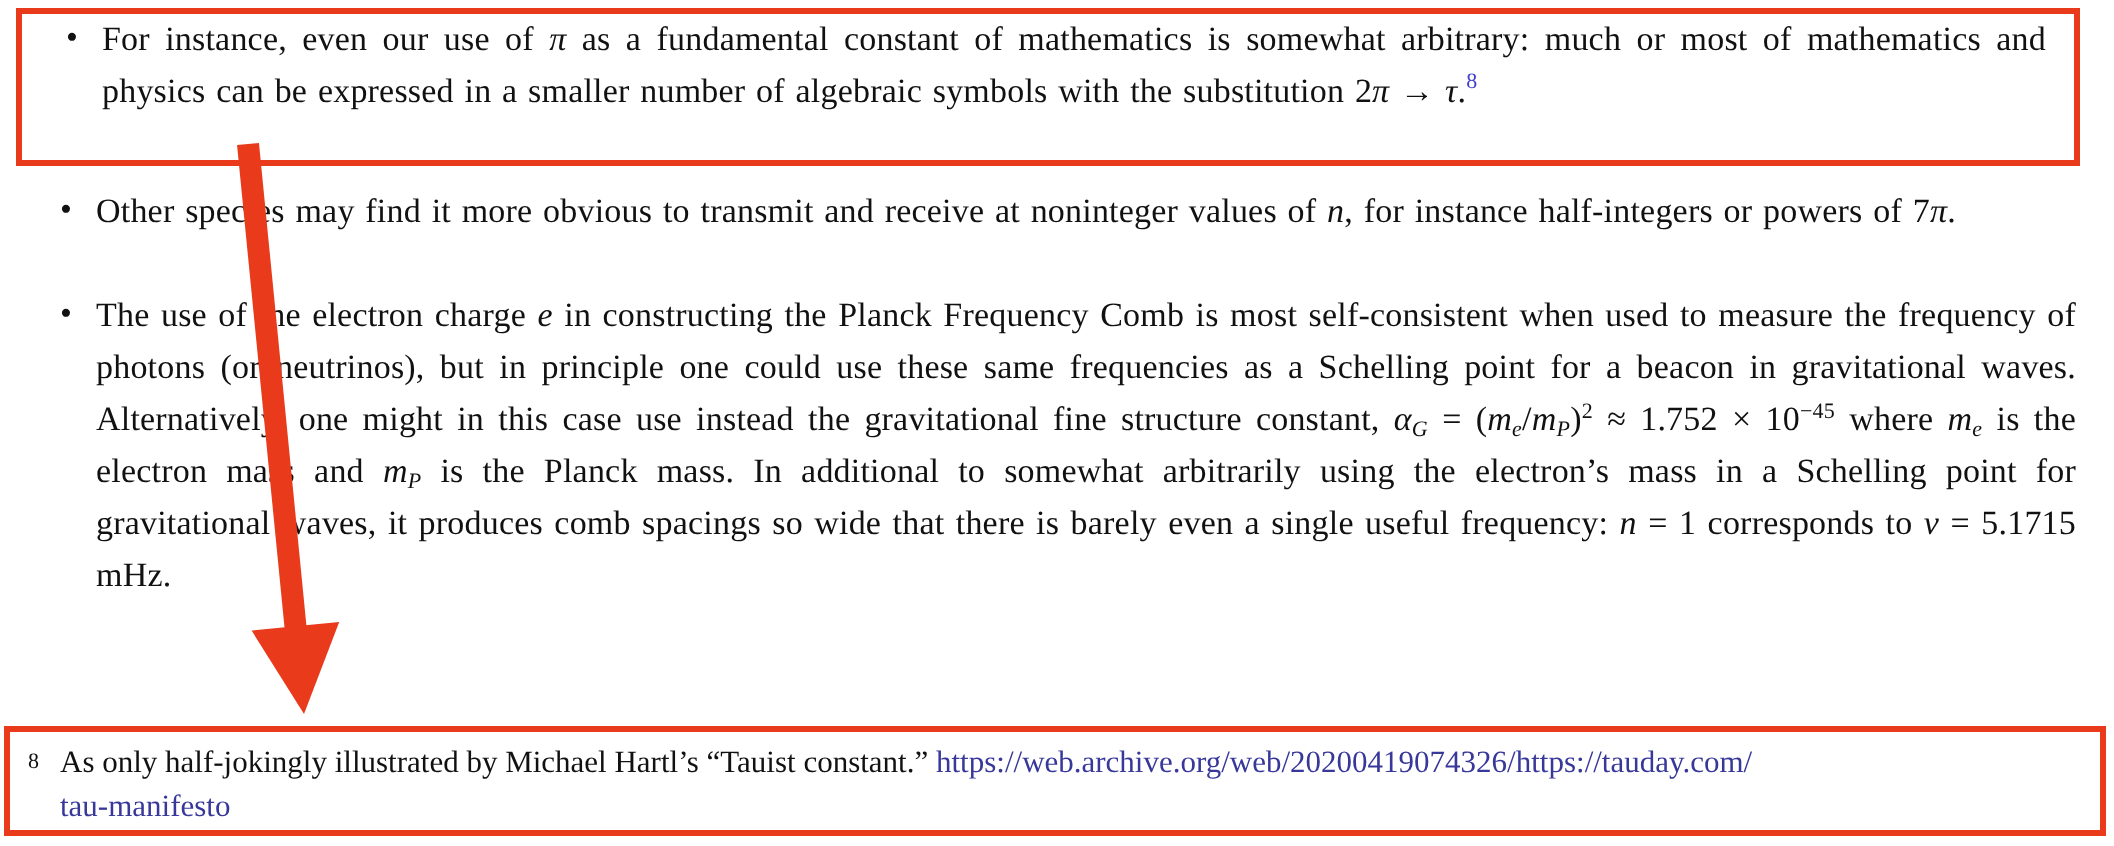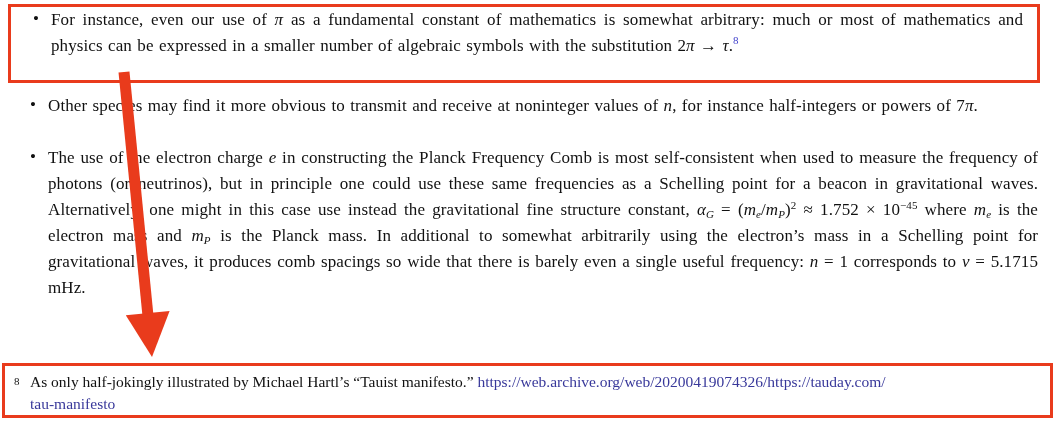--- a/index.html
+++ b/index.html
@@ -77,21 +77,21 @@
     <span><span>Other species may find it more obvious to transmit and receive at noninteger values of </span><span class="seg-i">n</span><span>, for instance half-integers or powers of 7</span><span class="seg-i">π</span><span>.</span></span>
   </div>
 
   <div class="bullet b3">
     <span class="dot">•</span>
     <span><span>The use of the electron charge </span><span class="seg-i">e</span><span> in constructing the Planck Frequency Comb is most self-consistent when used to measure the frequency of photons (or neutrinos), but in principle one could use these same frequencies as a Schelling point for a beacon in gravitational waves. Alternatively, one might in this case use instead the gravitational fine structure constant, </span><span class="seg-i">α</span><span class="seg-subi">G</span><span> = (</span><span class="seg-i">m</span><span class="seg-subi">e</span><span>/</span><span class="seg-i">m</span><span class="seg-subi">P</span><span>)</span><span class="seg-sup">2</span><span> ≈ 1.752 × 10</span><span class="seg-sup">−45</span><span> where </span><span class="seg-i">m</span><span class="seg-subi">e</span><span> is the electron mass and </span><span class="seg-i">m</span><span class="seg-subi">P</span><span> is the Planck mass. In additional to somewhat arbitrarily using the electron’s mass in a Schelling point for gravitational waves, it produces comb spacings so wide that there is barely even a single useful frequency: </span><span class="seg-i">n</span><span> = 1 corresponds to </span><span class="seg-i">ν</span><span> = 5.1715 mHz.</span></span>
   </div>
 
   <div class="ann-box fnbox">
     <span class="fnmark">8</span>
-    <span><span>As only half-jokingly illustrated by Michael Hartl’s “Tauist manifesto.” </span><span class="seg-link">https://web.archive.org/web/20200419074326/https://tauday.com/</span><br><span class="seg-link">tau-manifesto</span></span>
+    <span><span>As only half-jokingly illustrated by Michael Hartl’s “Tauist constant.” </span><span class="seg-link">https://web.archive.org/web/20200419074326/https://tauday.com/</span><br><span class="seg-link">tau-manifesto</span></span>
   </div>
 
   <svg class="arrow" viewBox="0 0 1057 423" xmlns="http://www.w3.org/2000/svg" aria-hidden="true">
     <line x1="124" y1="72" x2="148" y2="316" stroke-width="11"></line>
     <polygon points="125.8,315.3 169.6,311.0 152,357"></polygon>
   </svg>
 
 </div>
 
 </body></html>

